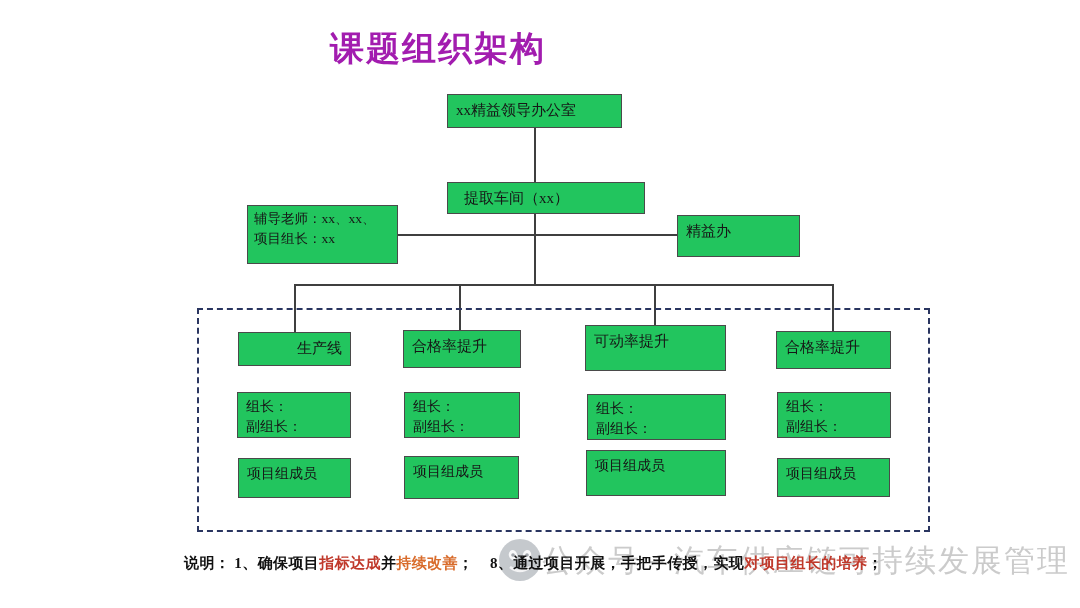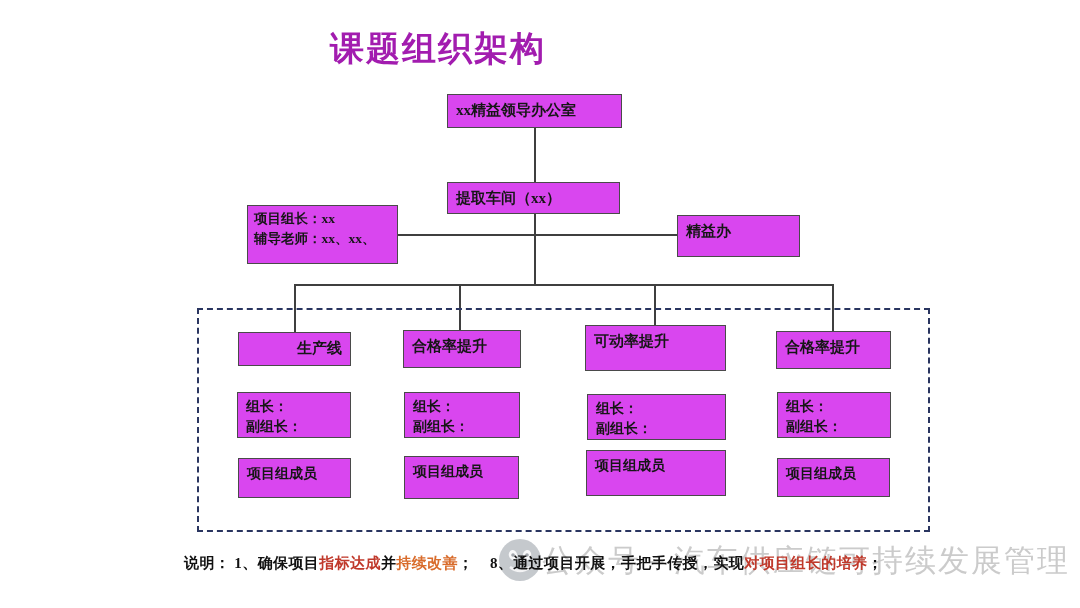--- a/index.html
+++ b/index.html
@@ -9,22 +9,22 @@
     background:#ffffff;
     font-family:"Liberation Serif", serif;
     overflow:hidden;
   }
   .title{
     position:absolute;left:330px;top:26px;width:420px;
     font-family:"Liberation Sans", sans-serif;
     font-size:34px;font-weight:bold;color:#a21caf;letter-spacing:2px;
   }
   .obox{
-    position:absolute;background:#d946ef;border:1.6px solid #4a4a4a;
-    box-sizing:border-box;color:#161616;font-weight:bold;
+    position:absolute;background:#22c55e;border:1.6px solid #4a4a4a;
+    box-sizing:border-box;color:#161616;font-weight:normal;
   }
   .obox .pad{padding:6px 8px;}
   .cline{position:absolute;background:#3f3f3f;}
   .dashed-area{
     position:absolute;left:197px;top:308px;width:733px;height:224px;
     border:2px dashed #2a3560;box-sizing:border-box;background:transparent;
   }
   .team-line{display:block;line-height:1.45;}
   .note{
     position:absolute;left:184px;top:554px;width:880px;
@@ -68,28 +68,28 @@
   <div class="cline" style="left:294px;top:284px;width:539px;height:2px;"></div>
   <div class="cline" style="left:294px;top:284px;width:2px;height:48px;"></div>
   <div class="cline" style="left:459px;top:284px;width:2px;height:46px;"></div>
   <div class="cline" style="left:654px;top:284px;width:2px;height:41px;"></div>
   <div class="cline" style="left:832px;top:284px;width:2px;height:47px;"></div>
 
   <div class="obox" style="left:447px;top:94px;width:175px;height:34px;font-size:15px;">
     <div class="pad">xx精益领导办公室</div>
   </div>
 
-  <div class="obox" style="left:447px;top:182px;width:173px;height:32px;font-size:15px;">
+  <div class="obox" style="left:447px;top:182px;width:198px;height:32px;font-size:15px;padding-left:8px;">
     <div class="pad">提取车间（xx）</div>
   </div>
 
   <div class="obox" style="left:247px;top:205px;width:151px;height:59px;font-size:13.5px;line-height:1.35;">
     <div style="padding:3px 6px;">
+      <span class="team-line">辅导老师：xx、xx、</span>
       <span class="team-line">项目组长：xx</span>
-      <span class="team-line">辅导老师：xx、xx、</span>
     </div>
   </div>
 
   <div class="obox" style="left:677px;top:215px;width:123px;height:42px;font-size:15px;">
     <div class="pad">精益办</div>
   </div>
 
   <div class="dashed-area"></div>
 
   <div class="obox" style="left:238px;top:332px;width:113px;height:34px;font-size:15px;text-align:right;">

